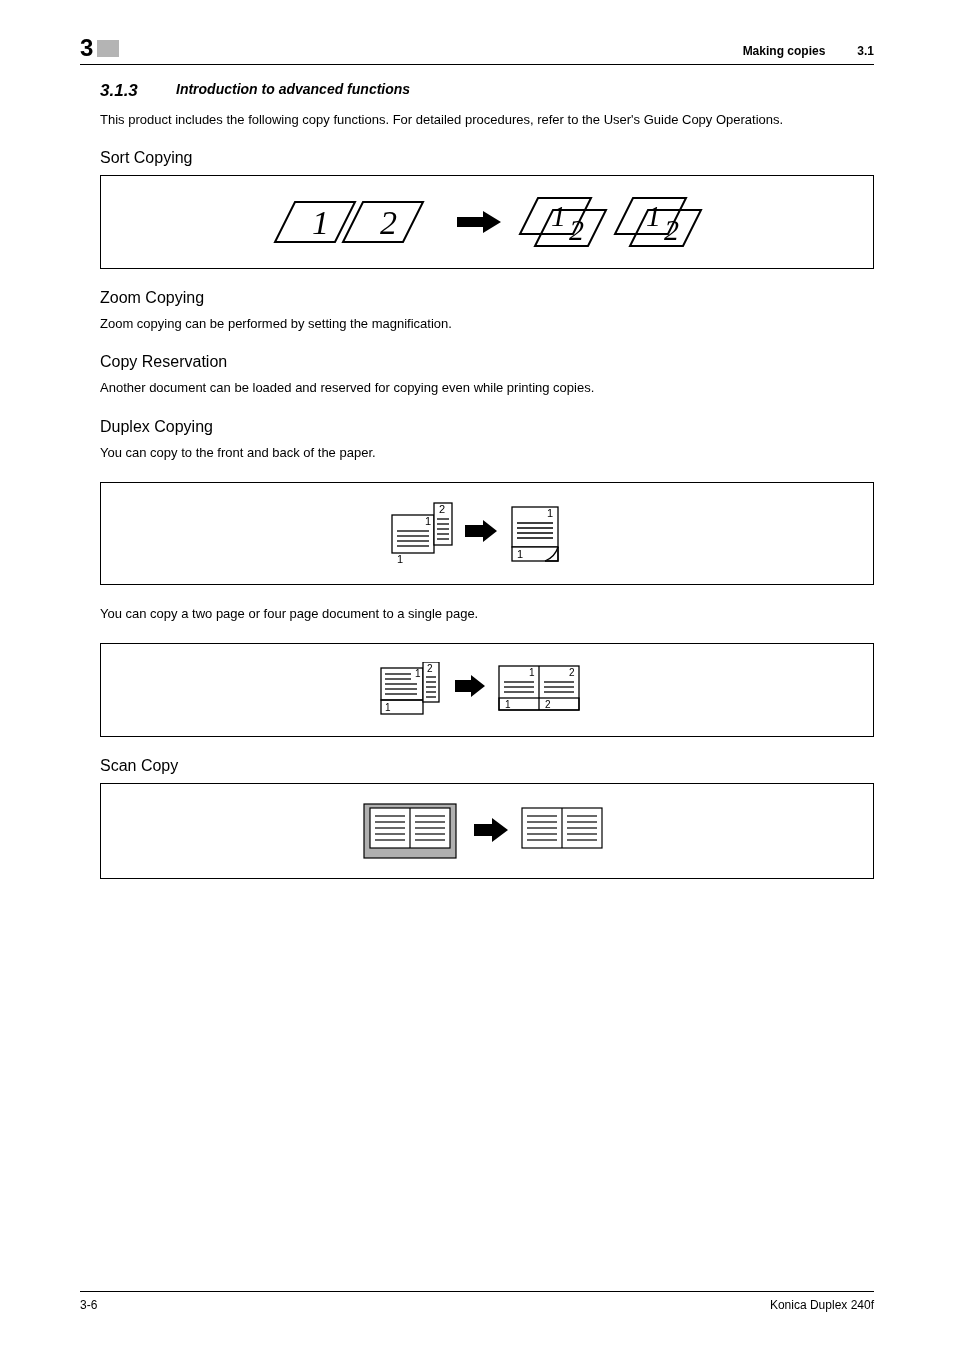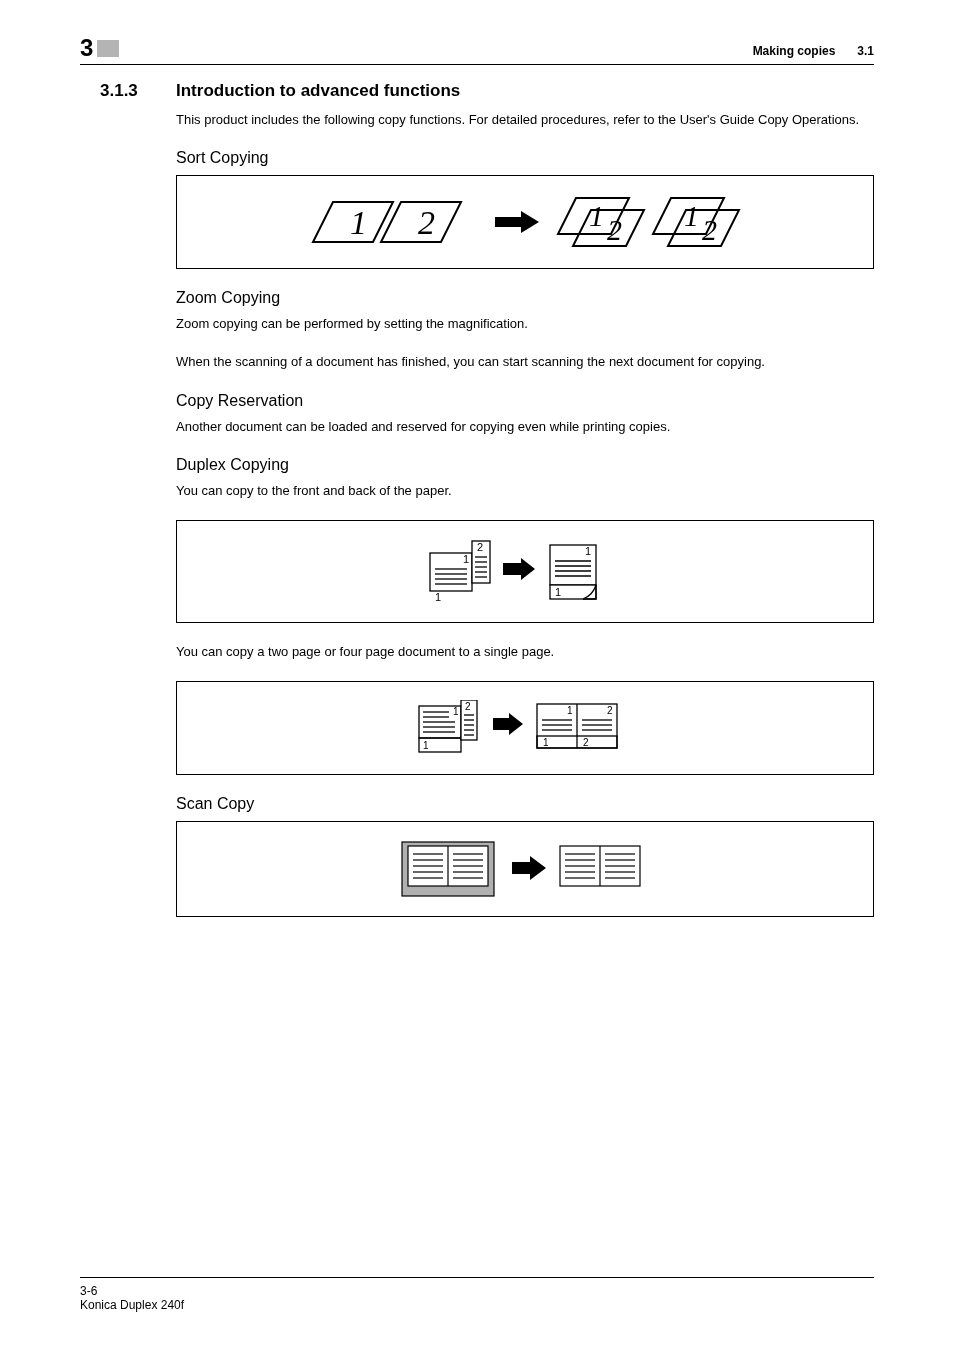--- a/index.html
+++ b/index.html
@@ -38,47 +38,47 @@
     height: 17px;
     background: #b4b4b4;
     display: inline-block;
   }
   .top-right {
     font-size: 12px;
     font-weight: 700;
     color: #000;
     padding-bottom: 4px;
     display: flex;
-    gap: 22px;
+    gap: 32px;
   }
   .top-rule {
     border: none;
     border-top: 1px solid #000;
     margin: 0 0 16px 0;
   }
   .content {
     padding-left: 20px;
   }
   .sec-heading-row {
     display: flex;
     align-items: flex-start;
     margin-bottom: 10px;
+    font-style: italic;
   }
   .sec-number {
     font-size: 17px;
     font-weight: 700;
     width: 76px;
     flex: 0 0 76px;
   }
   .sec-title {
-    font-size: 17px;
+    font-size: 14px;
     font-weight: 700;
   }
   .indented {
-    margin-left: 76px;
   }
   .body-text {
     font-size: 13px;
     line-height: 1.4;
     margin: 0 0 20px 0;
   }
   .h2 {
     font-size: 16px;
     font-weight: 400;
     margin: 18px 0 8px 0;
@@ -102,21 +102,20 @@
   }
   .footer-rule {
     border: none;
     border-top: 1px solid #000;
     margin: 0 0 6px 0;
   }
   .footer-row {
     display: flex;
     justify-content: space-between;
     font-size: 12px;
-    flex-direction: column;
   }
 </style>
 </head>
 <body>
 
 <div class="page">
 
   <div class="top-row">
     <div class="chapter-badge">
       <span class="chapter-number">3</span>
@@ -164,21 +163,20 @@
             <text x="389" y="32" font-family="serif" font-style="italic" font-size="30" fill="#000" stroke="none">1</text>
             <polygon points="373,52 426,52 444,16 391,16"></polygon>
             <text x="407" y="46" font-family="serif" font-style="italic" font-size="30" fill="#000" stroke="none">2</text>
           </g>
         </svg>
       </div>
 
       <div class="h2">Zoom Copying</div>
       <p class="body-text">Zoom copying can be performed by setting the magnification.</p>
 
-      <p class="body-text">When the scanning of a document has finished, you can start scanning the next document for copying.</p>
 
       <div class="h2">Copy Reservation</div>
       <p class="body-text">Another document can be loaded and reserved for copying even while printing copies.</p>
 
       <div class="h2">Duplex Copying</div>
       <p class="body-text">You can copy to the front and back of the paper.</p>
       <div class="illust-box">
         <svg width="200" height="65" viewBox="0 0 200 65">
           <g stroke="#000" stroke-width="1.3" fill="none">
 

